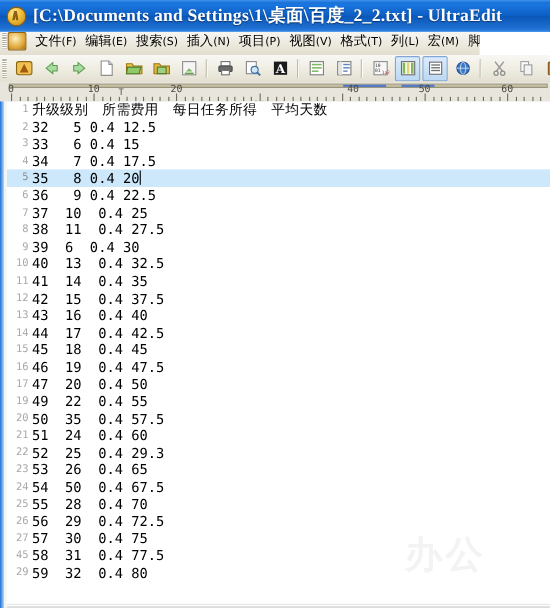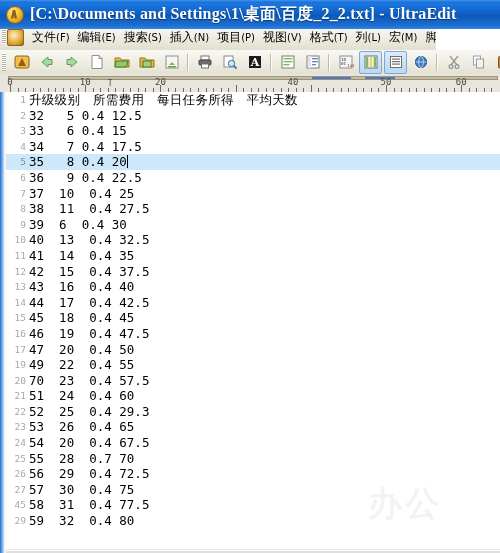--- a/index.html
+++ b/index.html
@@ -550,21 +550,21 @@
         <div class="rtick minor" style="left: 453.68px;"></div>
         <div class="rtick major" style="left: 461.2px;"></div>
         <div class="rtick minor" style="left: 468.72px;"></div>
         <div class="rtick minor" style="left: 476.24px;"></div>
         <div class="rtick minor" style="left: 483.76px;"></div>
         <div class="rtick minor" style="left: 491.28px;"></div>
         <div class="rnum" style="left: 10px;">0</div>
         <div class="rnum" style="left: 85.2px;">10</div>
         <div class="rnum" style="left: 160.4px;">20</div>
         <div class="rnum" style="left: 236px; margin-top: 14px;">30</div>
-        <div class="rnum" style="left: 293px;">40</div>
+        <div class="rnum" style="left: 321px;">40</div>
         <div class="rnum" style="left: 386px;">50</div>
         <div class="rnum" style="left: 461.2px;">60</div>
         <div class="rtab" style="left: 107.76px;">T</div>
       </div>
   </div>
 
   <div class="editor">
     <div class="edge-left"></div>
     <div class="edge-left2"></div>
     <div class="watermark">办公</div>
@@ -580,26 +580,26 @@
         <div class="row"><div class="gutter">9</div><div class="linetext">39  6  0.4 30</div></div>
         <div class="row"><div class="gutter">10</div><div class="linetext">40  13  0.4 32.5</div></div>
         <div class="row"><div class="gutter">11</div><div class="linetext">41  14  0.4 35</div></div>
         <div class="row"><div class="gutter">12</div><div class="linetext">42  15  0.4 37.5</div></div>
         <div class="row"><div class="gutter">13</div><div class="linetext">43  16  0.4 40</div></div>
         <div class="row"><div class="gutter">14</div><div class="linetext">44  17  0.4 42.5</div></div>
         <div class="row"><div class="gutter">15</div><div class="linetext">45  18  0.4 45</div></div>
         <div class="row"><div class="gutter">16</div><div class="linetext">46  19  0.4 47.5</div></div>
         <div class="row"><div class="gutter">17</div><div class="linetext">47  20  0.4 50</div></div>
         <div class="row"><div class="gutter">19</div><div class="linetext">49  22  0.4 55</div></div>
-        <div class="row"><div class="gutter">20</div><div class="linetext">70  23  0.4 57.5</div></div>
+        <div class="row"><div class="gutter">20</div><div class="linetext">50  35  0.4 57.5</div></div>
         <div class="row"><div class="gutter">21</div><div class="linetext">51  24  0.4 60</div></div>
         <div class="row"><div class="gutter">22</div><div class="linetext">52  25  0.4 29.3</div></div>
         <div class="row"><div class="gutter">23</div><div class="linetext">53  26  0.4 65</div></div>
-        <div class="row"><div class="gutter">24</div><div class="linetext">54  20  0.4 67.5</div></div>
-        <div class="row"><div class="gutter">25</div><div class="linetext">55  28  0.7 70</div></div>
+        <div class="row"><div class="gutter">24</div><div class="linetext">54  50  0.4 67.5</div></div>
+        <div class="row"><div class="gutter">25</div><div class="linetext">55  28  0.4 70</div></div>
         <div class="row"><div class="gutter">26</div><div class="linetext">56  29  0.4 72.5</div></div>
         <div class="row"><div class="gutter">27</div><div class="linetext">57  30  0.4 75</div></div>
         <div class="row"><div class="gutter">45</div><div class="linetext">58  31  0.4 77.5</div></div>
         <div class="row"><div class="gutter">29</div><div class="linetext">59  32  0.4 80</div></div>
       </div>
     <div class="bottom-rule"></div>
     <div class="bottom-rule2"></div>
   </div>
 
 </div>

